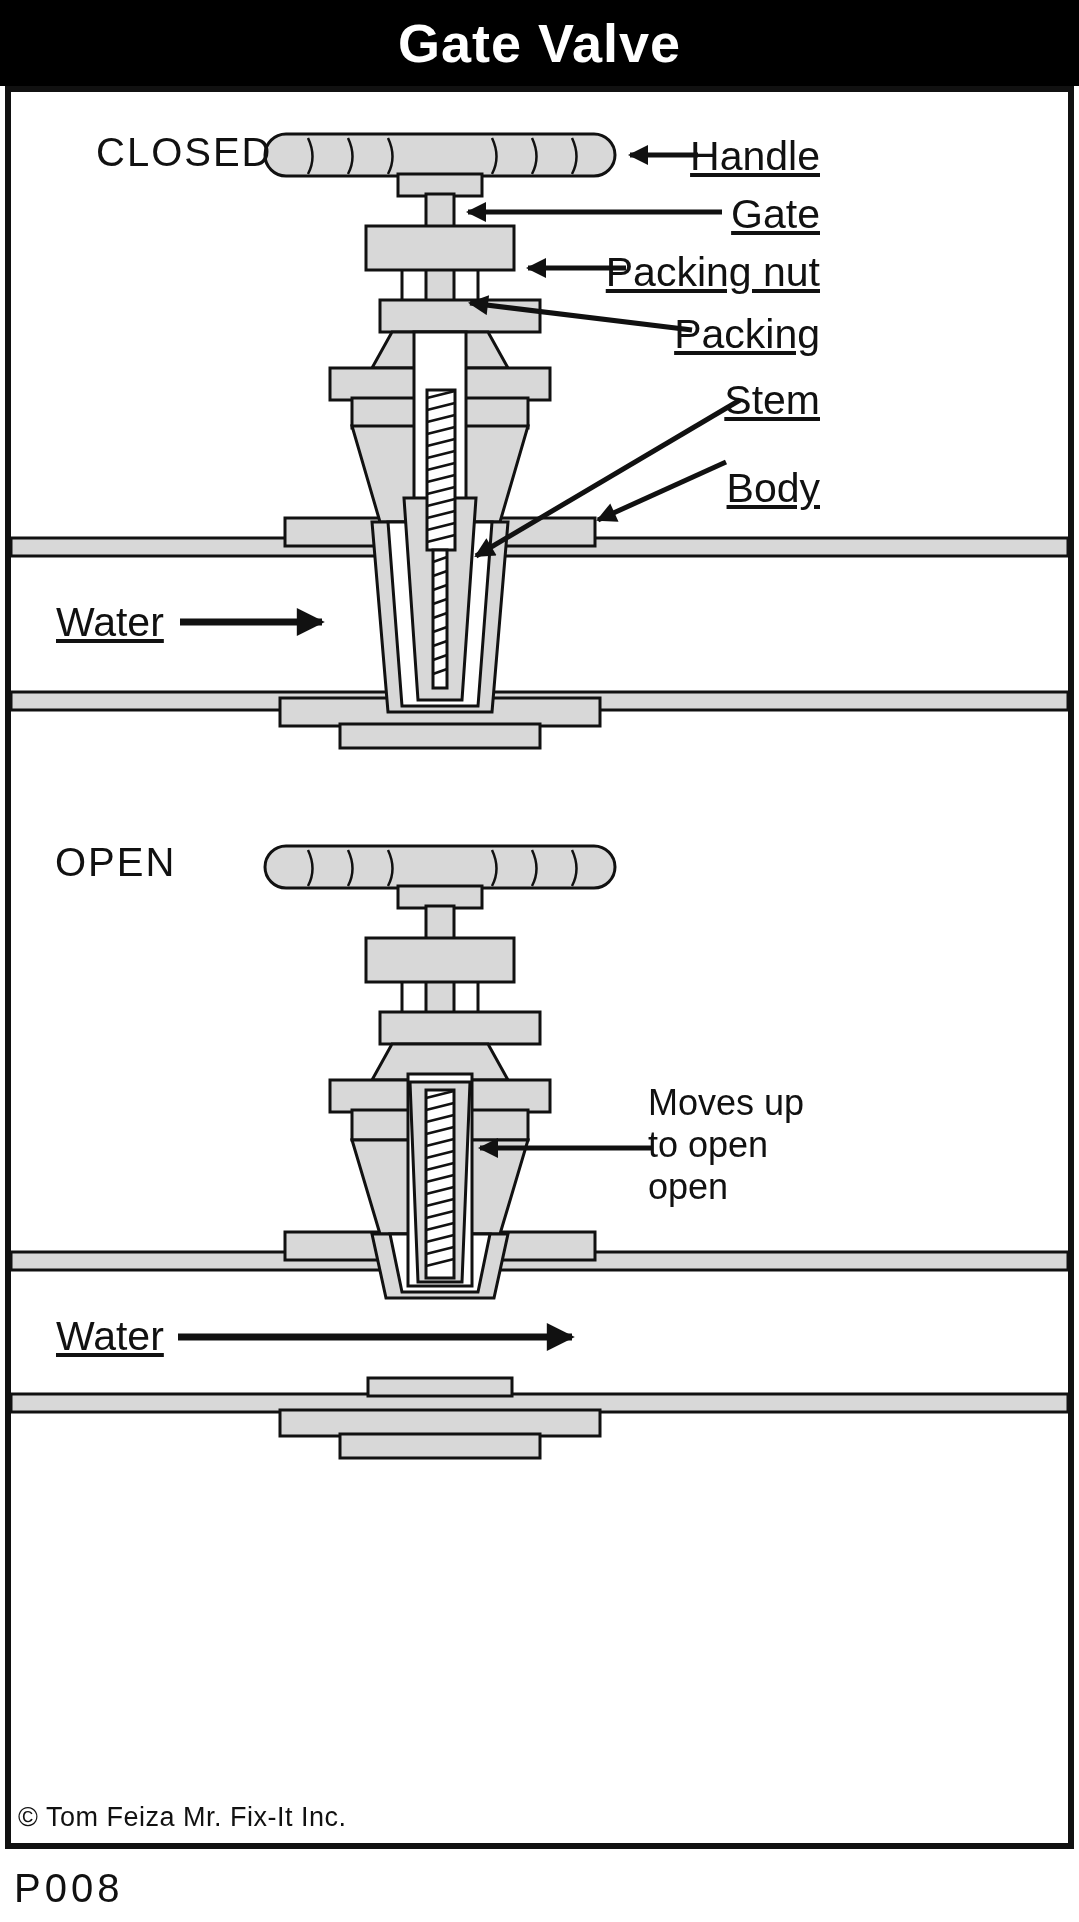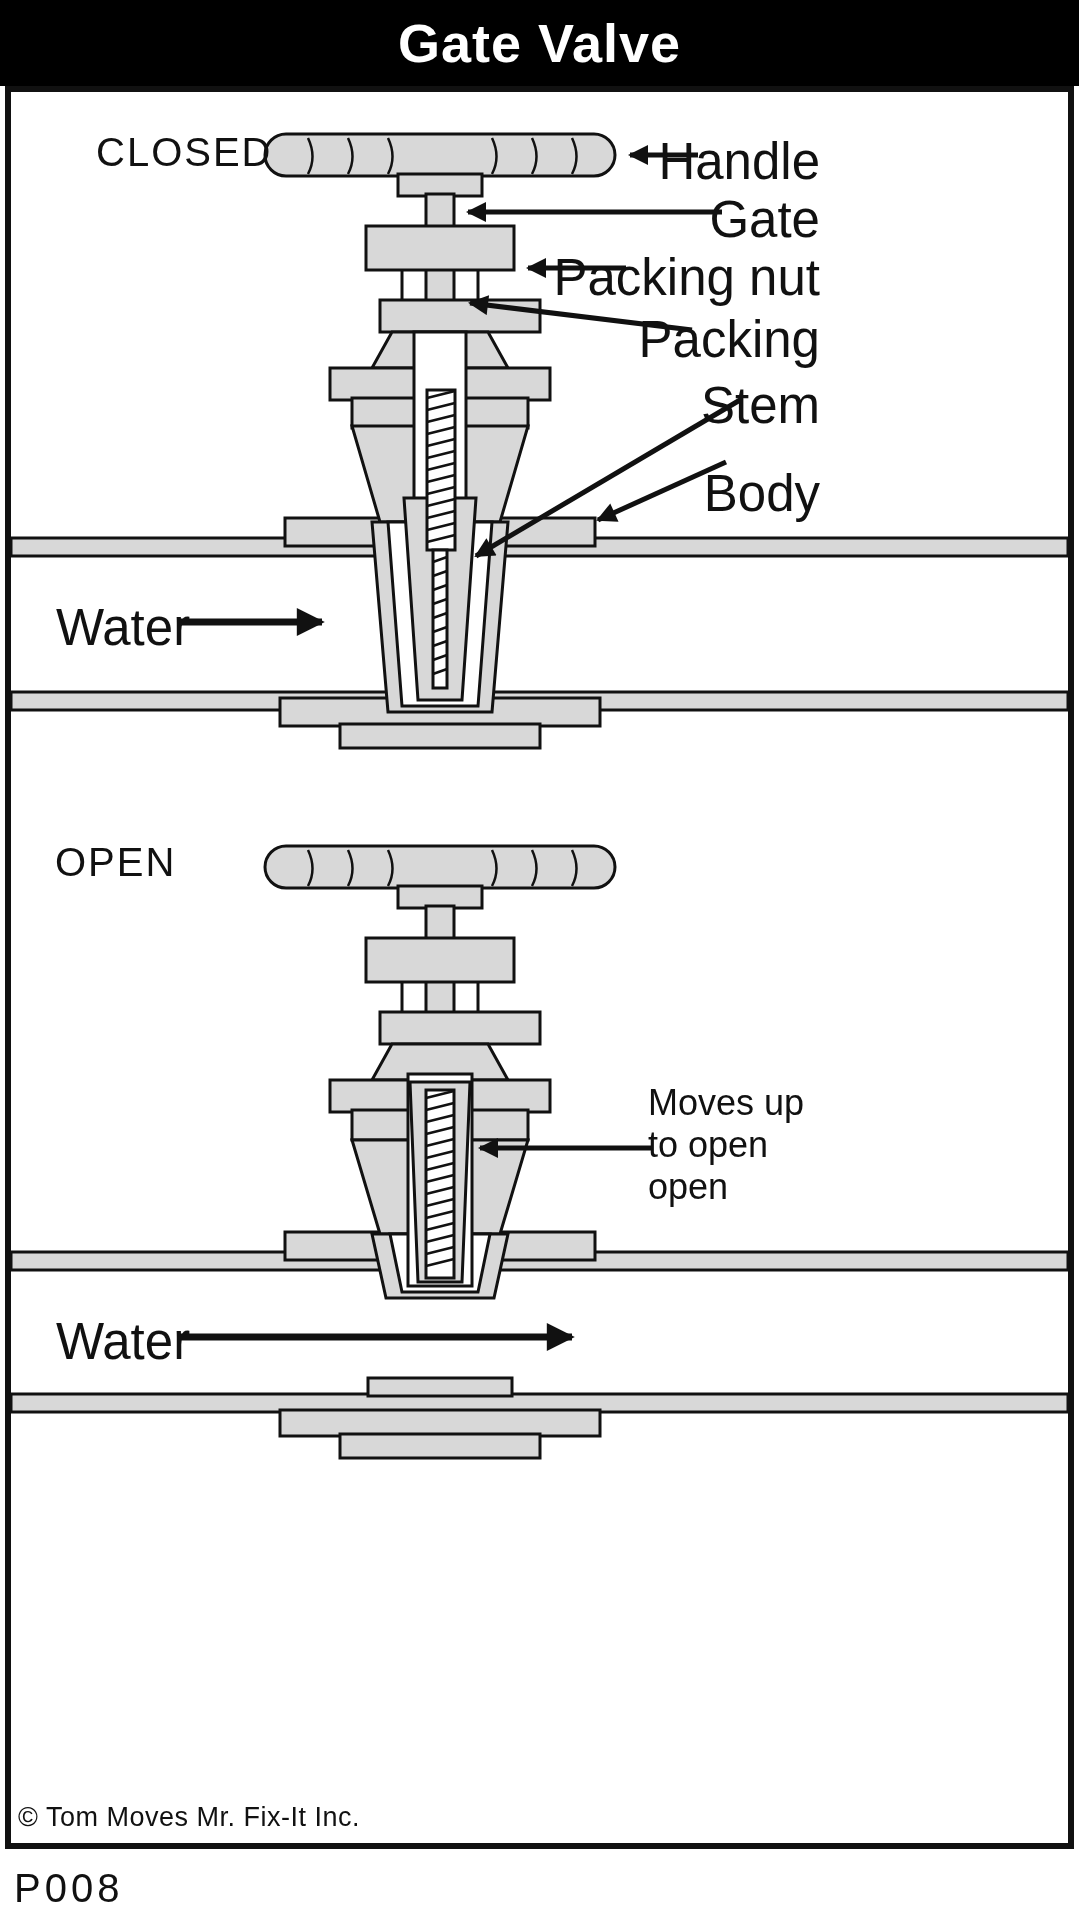--- a/index.html
+++ b/index.html
@@ -29,21 +29,21 @@
 
   .art{position:absolute;left:0;top:0;width:1079px;height:1922px;pointer-events:none;}
   .art .m{fill:var(--metal);stroke:var(--outline);stroke-width:3;}
   .art .w{fill:#ffffff;stroke:var(--outline);stroke-width:3;}
   .art .hatch{fill:none;stroke:var(--outline);stroke-width:2.5;}
   .art .detail{fill:none;stroke:var(--outline);stroke-width:2.5;}
   .art .lead{fill:none;stroke:var(--outline);stroke-width:5;}
   .art .water-line{fill:none;stroke:var(--outline);stroke-width:7;}
   .art .ahead{fill:var(--outline);stroke:none;}
 
-  .lbl{position:absolute;font-size:51px;line-height:1.1;white-space:nowrap;}
+  .lbl{position:absolute;font-size:41px;line-height:1.1;white-space:nowrap;text-decoration:underline;}
   .state-lbl{position:absolute;font-size:40px;letter-spacing:2px;white-space:nowrap;}
   .right-lbl{text-align:right;right:259px;}
   .note-block{
     position:absolute;left:648px;top:1082px;width:196px;
     font-size:36px;line-height:42px;
   }
   .copyright{position:absolute;left:18px;top:1802px;font-size:27px;letter-spacing:0.5px;}
   .fig-code{position:absolute;left:14px;top:1866px;font-size:40px;letter-spacing:4px;}
 </style>
 </head>
@@ -163,16 +163,16 @@
   <div class="state-lbl" style="left:55px;top:840px;">OPEN</div>
 
   <div class="note-block">
     <div>Moves up</div>
     <div>to open</div>
     <div>open</div>
   </div>
 
   <div class="lbl" style="left:56px;top:1314px;">Water</div>
 
-  <div class="copyright">© Tom Moves Mr. Fix-It Inc.</div>
+  <div class="copyright">© Tom Feiza Mr. Fix-It Inc.</div>
   <div class="fig-code">P008</div>
 
 </div>
 
 </body></html>

